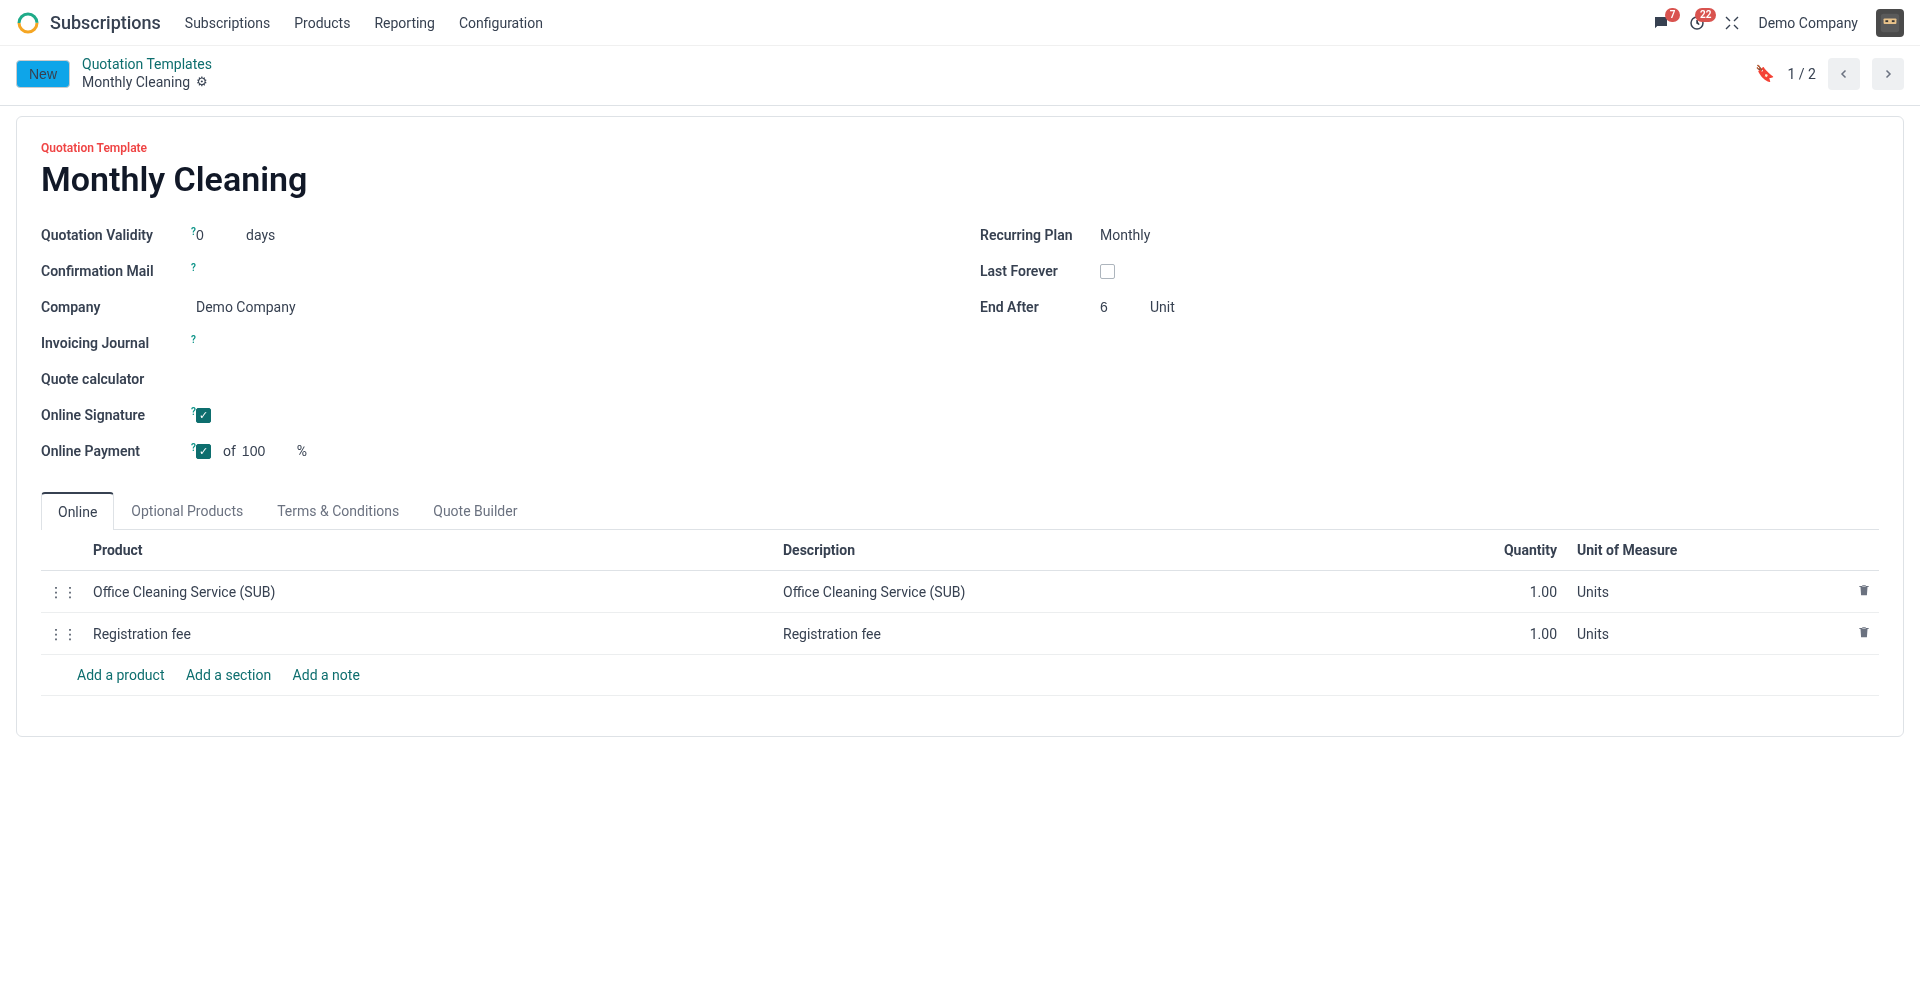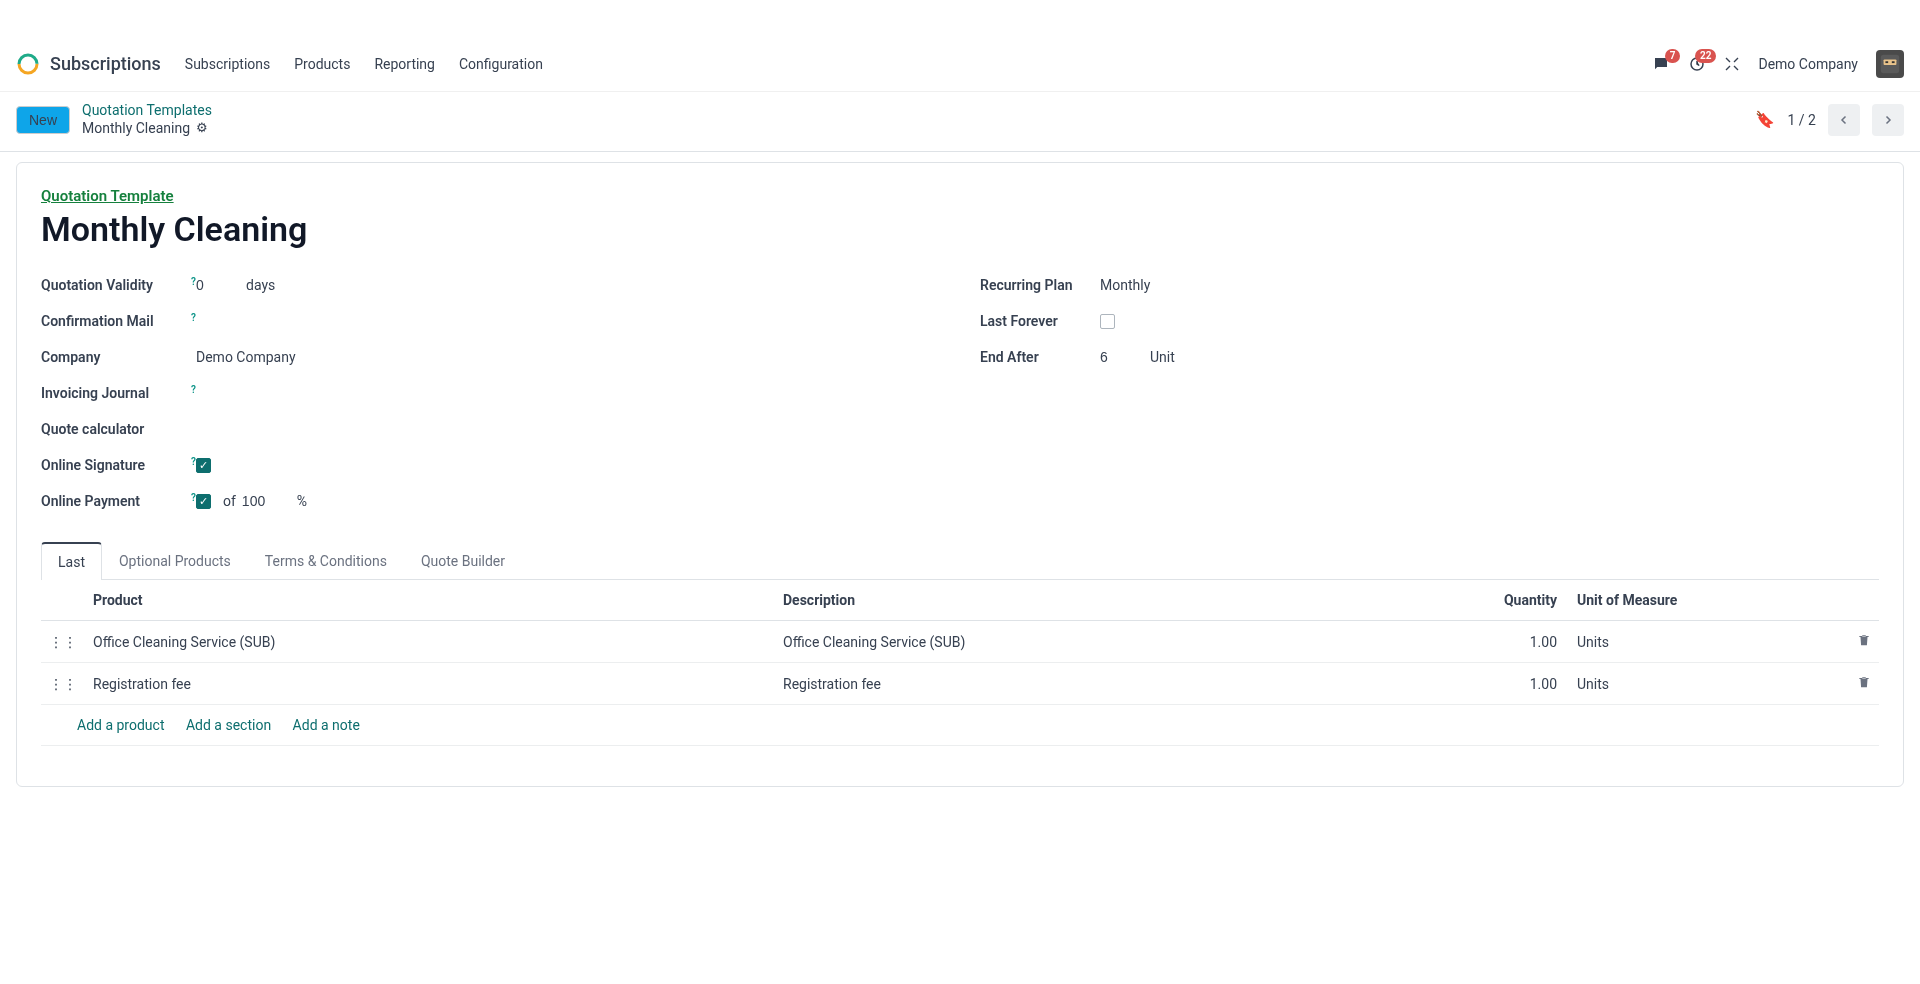--- a/index.html
+++ b/index.html
@@ -6,24 +6,23 @@
   body {
     margin: 0;
     font-family: -apple-system, BlinkMacSystemFont, "Segoe UI", Roboto, "Helvetica Neue", Arial, sans-serif;
     font-size: 14px;
     color: #374151;
     background: #fff;
   }
   .topnav {
     display: flex;
     align-items: center;
-    height: 56px;
+    height: 46px;
     padding: 0 16px;
     border-bottom: 1px solid #f0f0f0;
-    margin-top: 36px;
   }
   .logo-svg { width: 24px; height: 24px; margin-right: 10px; }
   .app-title { font-size: 18px; color: #374151; font-weight: 500; margin-right: 24px; }
   .nav-links { display: flex; gap: 24px; }
   .nav-link { color: #374151; cursor: pointer; }
   .nav-right { margin-left: auto; display: flex; align-items: center; gap: 18px; }
   .icon-holder { position: relative; display: flex; align-items: center; cursor: pointer; }
   .badge {
     position: absolute; top: -6px; right: -10px;
     background: #d9534f; color: #fff; font-size: 10px; font-weight: 600;
@@ -50,21 +49,21 @@
     background: #eef0f2; border-radius: 4px; cursor: pointer; color: #6b7280;
   }
   .bookmark { color: #6b7280; cursor: pointer; font-size:16px; }
   .sheet {
     margin: 10px 16px 20px 16px;
     border: 1px solid #dee2e6;
     border-radius: 6px;
     background: #fff;
   }
   .sheet-inner { padding: 24px 24px 40px 24px; }
-  .title-label { font-size: 15px; font-weight: 600; color: #15803d; text-decoration: underline; }
+  .title-label { font-size: 12px; font-weight: 600; color: #ef4444; }
   .record-title { font-size: 34px; font-weight: 600; color: #111827; margin: 4px 0 18px 0; }
   .form-grid { display: flex; gap: 40px; }
   .form-col { flex: 1; min-width: 0; }
   .form-row { display: flex; align-items: center; min-height: 36px; padding: 3px 0; }
   .form-label { width: 155px; font-weight: 600; color: #374151; display:flex; align-items:center; gap:2px; flex-shrink:0;justify-content:space-between;}
   .form-label-r { width: 120px; font-weight: 600; color: #374151; flex-shrink:0;}
   .help { color: #0d9488; font-size: 10px; position: relative; top:-4px; }
   .form-value { color: #374151; }
   .input-num { width: 40px; border: none; outline: none; color: #374151; font-size:14px; padding:0; }
   .units-text { color: #374151; }
@@ -233,21 +232,21 @@
         </div>
         <div class="form-row">
           <span class="form-label-r">End After</span>
           <input class="input-num" value="6" style="">
           <span class="units-text" style="margin-left:10px;">Unit</span>
         </div>
       </div>
     </div>
 
     <div class="tabs">
-      <div class="tab active">Last</div>
+      <div class="tab active">Online</div>
       <div class="tab">Optional Products</div>
       <div class="tab">Terms &amp; Conditions</div>
       <div class="tab">Quote Builder</div>
     </div>
 
     <table class="lines-table">
       <thead>
         <tr>
           <th style="width:28px;"></th>
           <th>Product</th>

